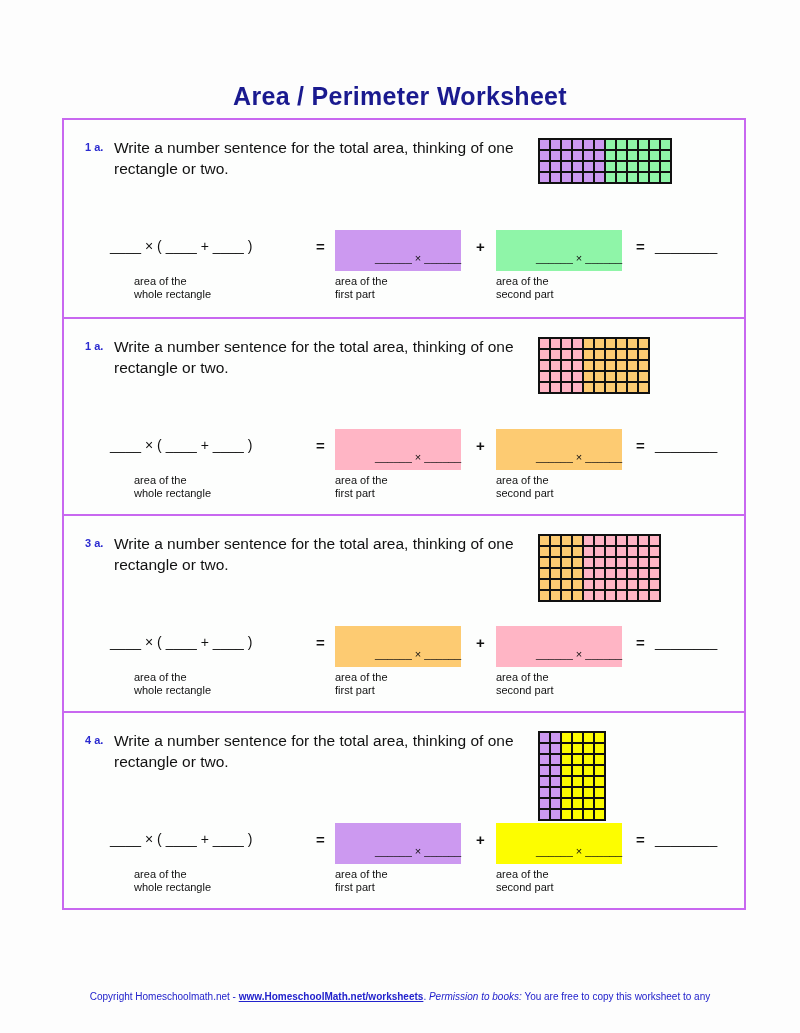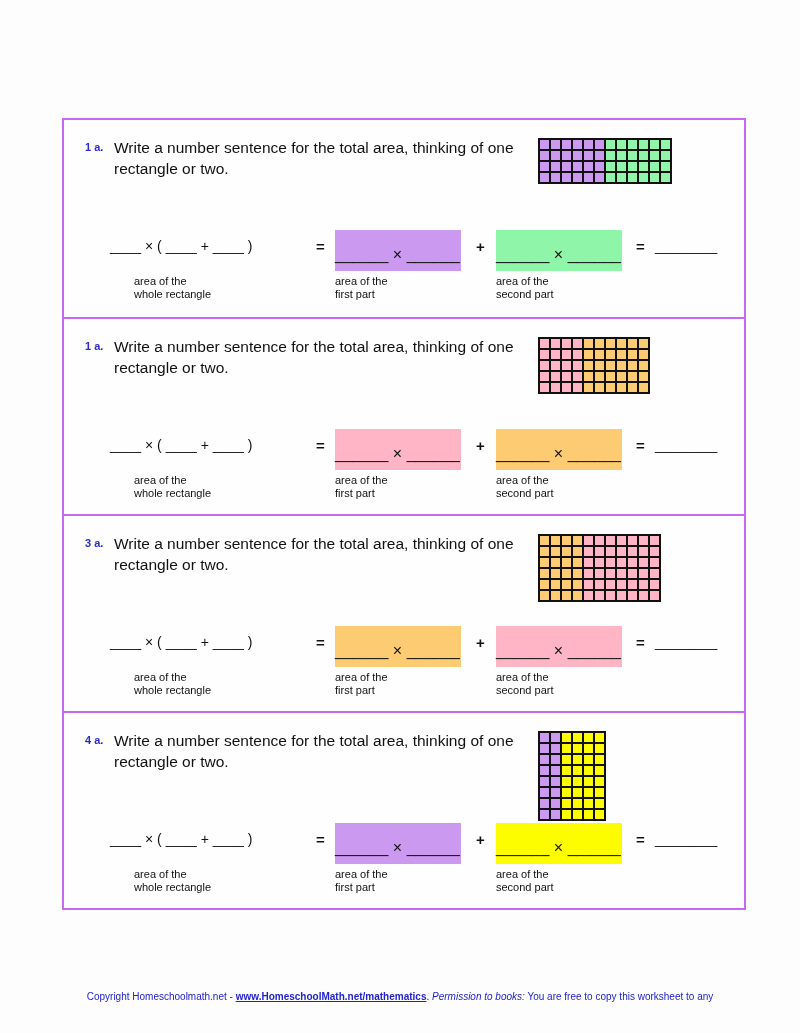--- a/index.html
+++ b/index.html
@@ -29,22 +29,22 @@
            background:#111; border:2px solid #111; width:max-content; }
   .ugrid .cell { width:9px; height:9px; }
 
   
   .expr-whole { position:absolute; left:46px; top:118px; width:180px; font-size:14px; color:#111; white-space:nowrap; }
   .op { position:absolute; top:118px; font-size:15px; font-weight:bold; color:#111; }
   .op-eq1  { left:252px; }
   .op-plus { left:412px; }
   .op-eq2  { left:572px; }
   .pbox { position:absolute; top:110px; width:126px; height:41px; display:flex;
-          align-items:flex-end; justify-content:flex-start; padding-bottom:7px;
-          font-size:16px; color:#111; white-space:nowrap; }
+          align-items:flex-end; justify-content:flex-end; padding-bottom:7px;
+          font-size:11px; color:#111; white-space:nowrap; }
   .pbox-first  { left:271px; }
   .pbox-second { left:432px; }
   .final-blank { position:absolute; left:591px; top:118px; font-size:14px; color:#111; white-space:nowrap; }
 
   .sub-label { position:absolute; top:155px; font-size:11px; line-height:13px; color:#111; }
   .lbl-whole  { left:70px;  width:145px; }
   .lbl-first  { left:271px; width:126px; }
   .lbl-second { left:432px; width:126px; }
 
   
@@ -52,20 +52,21 @@
             font-size:10px; line-height:13px; color:#2222cc; }
   .footer .link { font-weight:bold; text-decoration:underline; color:#2222cc; cursor:pointer; }
   .footer .italic { font-style:italic; }
 </style>
 </head>
 <body>
 
 <div class="page">
 
 
+  <div class="title">Area / Perimeter Worksheet</div>
 
   <div class="worksheet-box">
 
     <div class="problem">
       <div class="pnum">1 a.</div>
       <div class="prompt">Write a number sentence for the total area, thinking of one rectangle or two.</div>
       <div class="ugrid" style="grid-template-columns: repeat(12, 9px);">
           <div class="cell" style="background: rgb(204, 153, 240);"></div>
           <div class="cell" style="background: rgb(204, 153, 240);"></div>
           <div class="cell" style="background: rgb(204, 153, 240);"></div>
@@ -389,16 +390,16 @@
           <div>first part</div>
         </div>
       <div class="sub-label lbl-second">
           <div>area of the</div>
           <div>second part</div>
         </div>
     </div>
 
   </div>
 
-  <div class="footer"><span>Copyright Homeschoolmath.net - </span><span class="link">www.HomeschoolMath.net/mathematics</span><span>.  </span><span class="italic">Permission to books:</span><span> You are free to copy this worksheet to any</span><br>
+  <div class="footer"><span>Copyright Homeschoolmath.net - </span><span class="link">www.HomeschoolMath.net/worksheets</span><span>.  </span><span class="italic">Permission to books:</span><span> You are free to copy this worksheet to any</span><br>
   </div>
 
 </div>
 
 </body></html>

